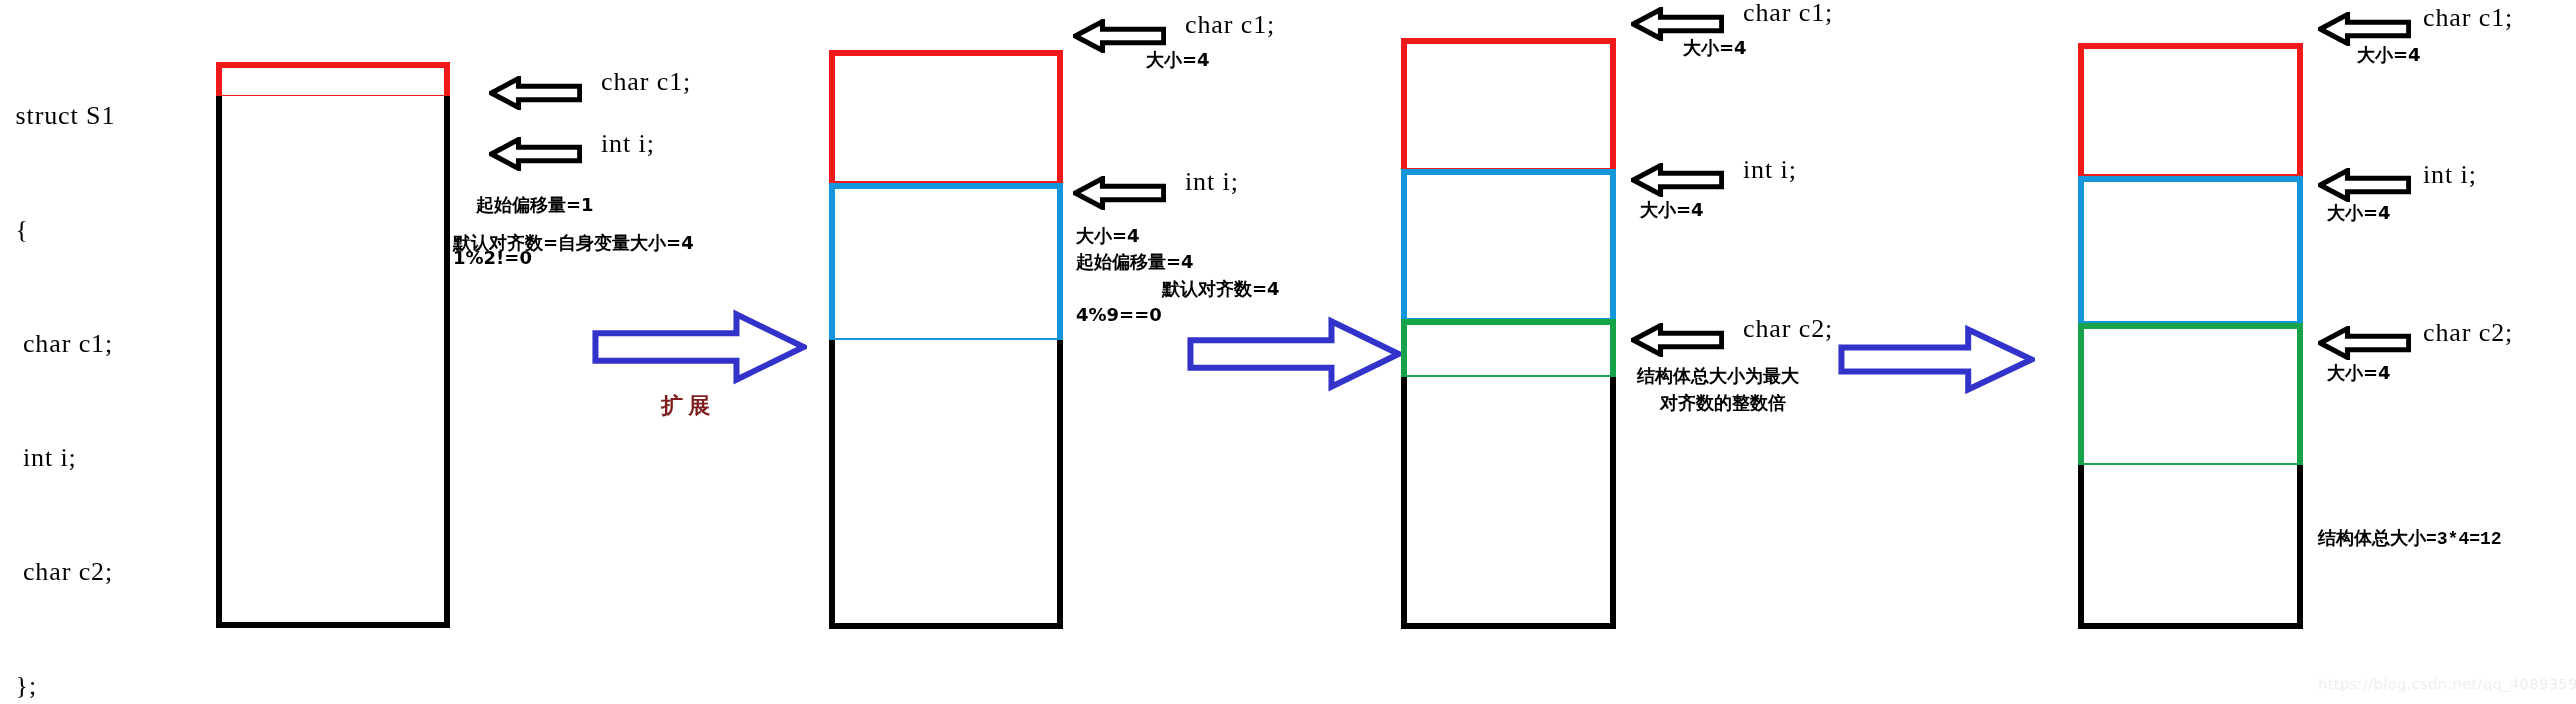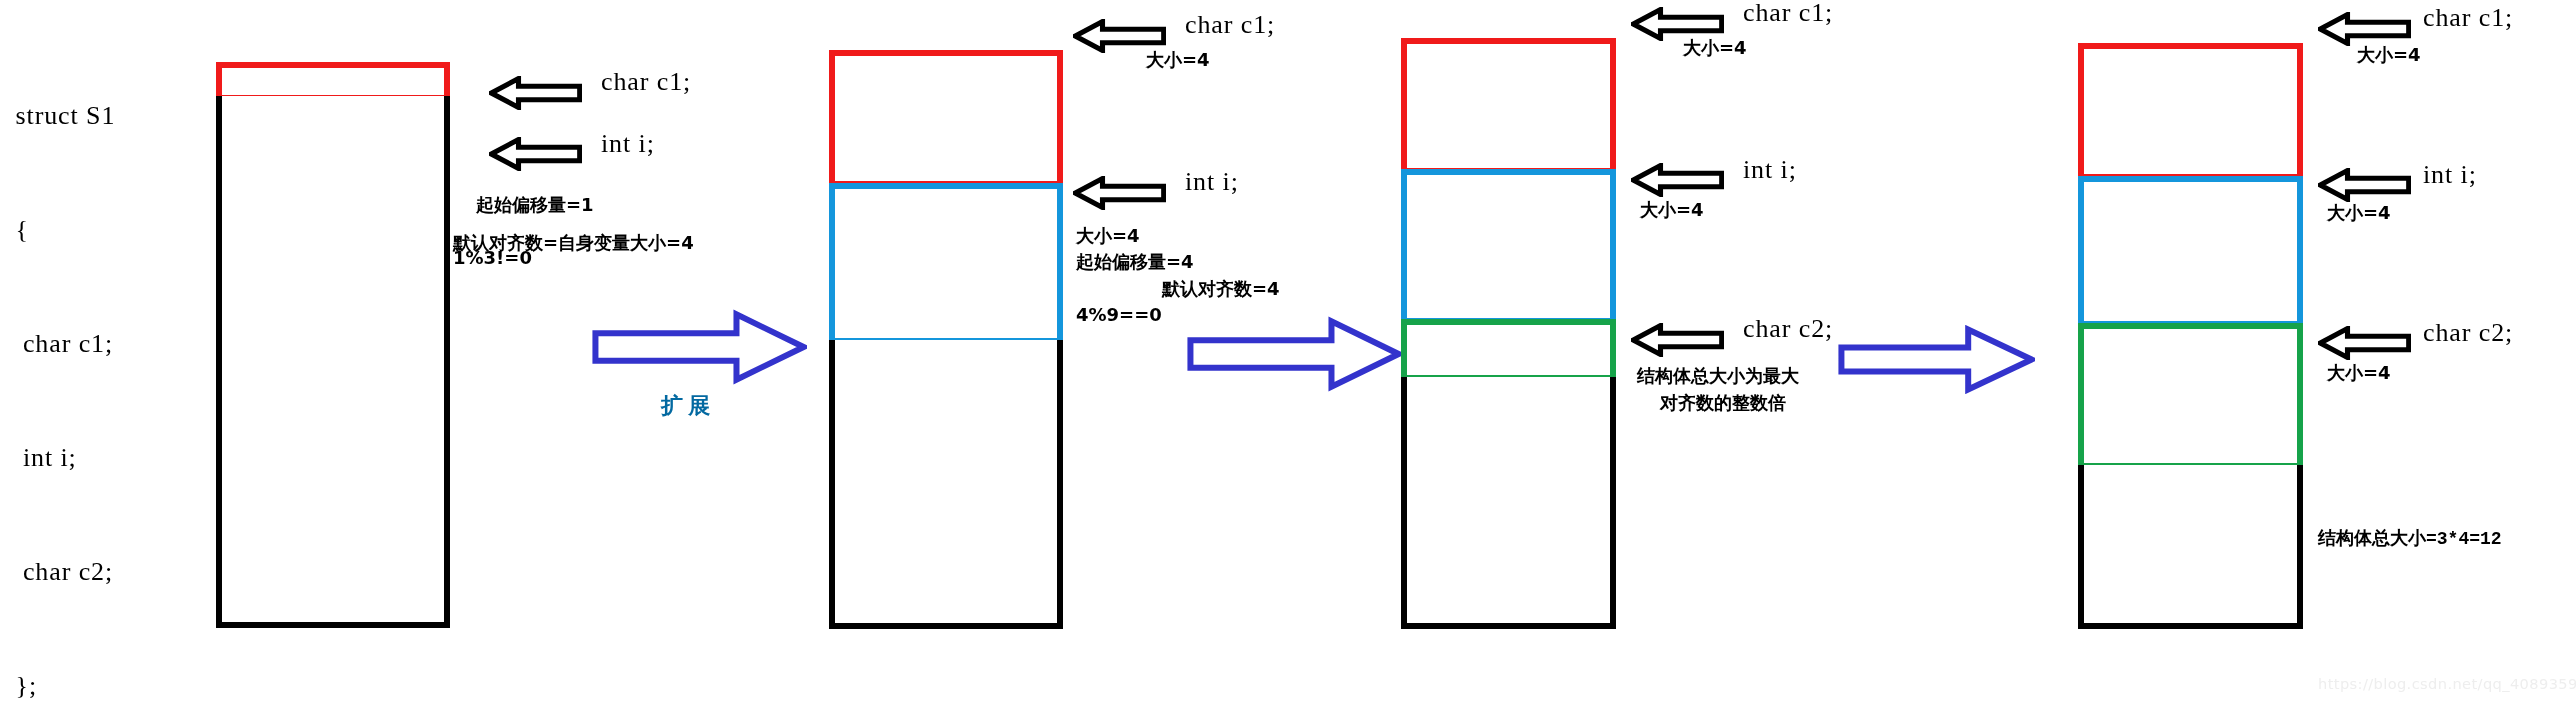--- a/index.html
+++ b/index.html
@@ -59,21 +59,21 @@
   .callout svg{display:block;}
 
   
   .bigarrow{position:absolute;}
   .bigarrow svg{display:block;}
 
   .kz{
     position:absolute;
     font-family:"DejaVu Sans", sans-serif;
     font-size:22px;
-    color:#0369a1;
+    color:#7f1d1d;
     letter-spacing:5.2px;
     font-weight:600;
     white-space:pre;
   }
 
   .watermark{
     position:absolute;
     font-family:"DejaVu Sans", sans-serif;
     font-size:14.6px;
     color:#eeeeee;
@@ -109,21 +109,21 @@
 
   <div class="callout" style="left:489px;top:137px;">
     <svg width="93" height="34" viewBox="0 0 108 40">
       <polygon points="2,20 34,3 34,12 106,12 106,28 34,28 34,37" fill="#ffffff" stroke="#000000" stroke-width="6" stroke-linejoin="miter"></polygon>
     </svg>
   </div>
   <div class="lbl" style="left:601px;top:129px;">int i;</div>
 
   <div class="cn" style="left:476px;top:191px;">起始偏移量=1</div>
   <div class="cn" style="left:453px;top:217px;margin-top:12px;">默认对齐数=自身变量大小=4</div>
-  <div class="cn" style="left:453px;top:244px;">1%3!=0</div>
+  <div class="cn" style="left:453px;top:244px;">1%2!=0</div>
 
   <div class="bigarrow" style="left:592px;top:309px;">
     <svg width="215" height="76" viewBox="0 0 250 88">
       <polygon points="4,28 168,28 168,6 246,44 168,82 168,60 4,60" fill="#ffffff" stroke="#3333cc" stroke-width="7" stroke-linejoin="miter"></polygon>
     </svg>
   </div>
   <div class="kz" style="left:661px;top:391px;">扩展</div>
 
   <div class="col">
     <div class="seg red" style="left:829px;top:50px;width:234px;height:137px;"></div>

